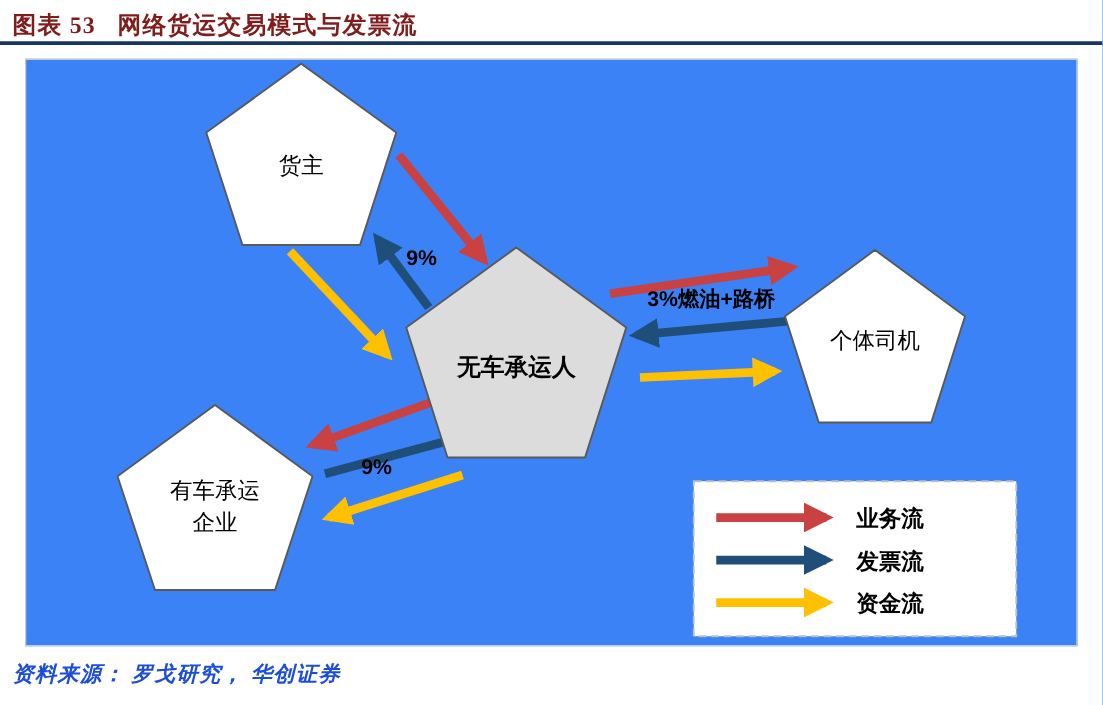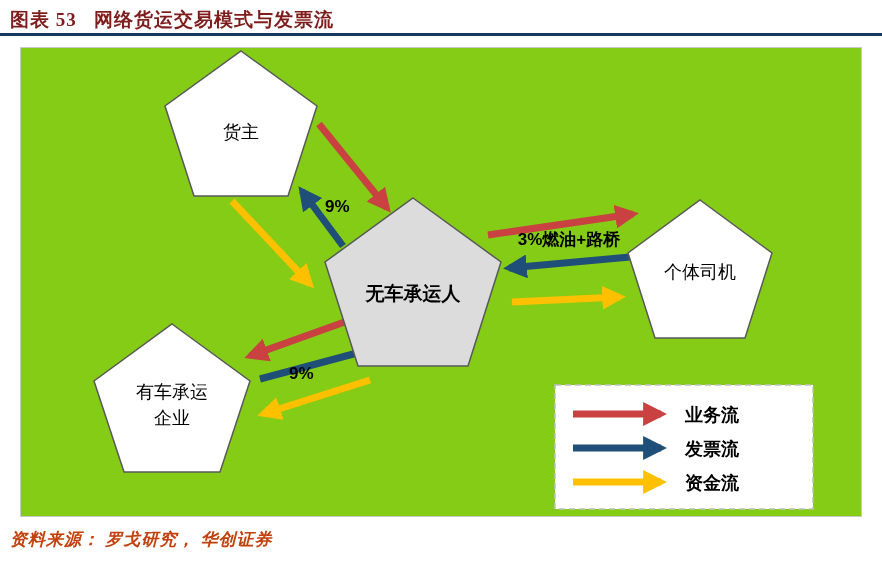--- a/index.html
+++ b/index.html
@@ -11,34 +11,34 @@
     position:absolute;left:10px;top:7px;margin:0;
     font-size:19px;font-weight:bold;color:#7f1d1d;
     font-family:"Liberation Serif","DejaVu Serif",serif;
     letter-spacing:1px;white-space:pre;
   }
   .title-rule{
     position:absolute;left:0;top:33px;width:882px;height:3px;background:#17375E;
   }
   .diagram-panel{
     position:absolute;left:20px;top:47px;width:840px;height:468px;
-    border:1px solid #C9C9C9;box-sizing:content-box;background:#84cc16;
+    border:1px solid #C9C9C9;box-sizing:content-box;background:#3b82f6;
   }
   .diagram-panel svg{display:block;}
   svg text{
     font-family:"Liberation Sans","DejaVu Sans",sans-serif;
     fill:#000000;
   }
   .node-label{font-size:18px;}
   .node-label-main{font-size:19px;font-weight:bold;}
   .flow-label{font-size:17px;font-weight:bold;}
   .legend-label{font-size:18px;font-weight:bold;}
   .source-note{
     position:absolute;left:10px;top:528px;margin:0;
-    font-size:17px;font-style:italic;font-weight:bold;color:#c2410c;
+    font-size:17px;font-style:italic;font-weight:bold;color:#1d4ed8;
     font-family:"Liberation Serif","DejaVu Serif",serif;
     letter-spacing:1px;white-space:pre;
   }
 </style>
 </head>
 <body>
 
 <h1 class="figure-title">图表 53   网络货运交易模式与发票流</h1>
 <div class="title-rule"></div>
 

